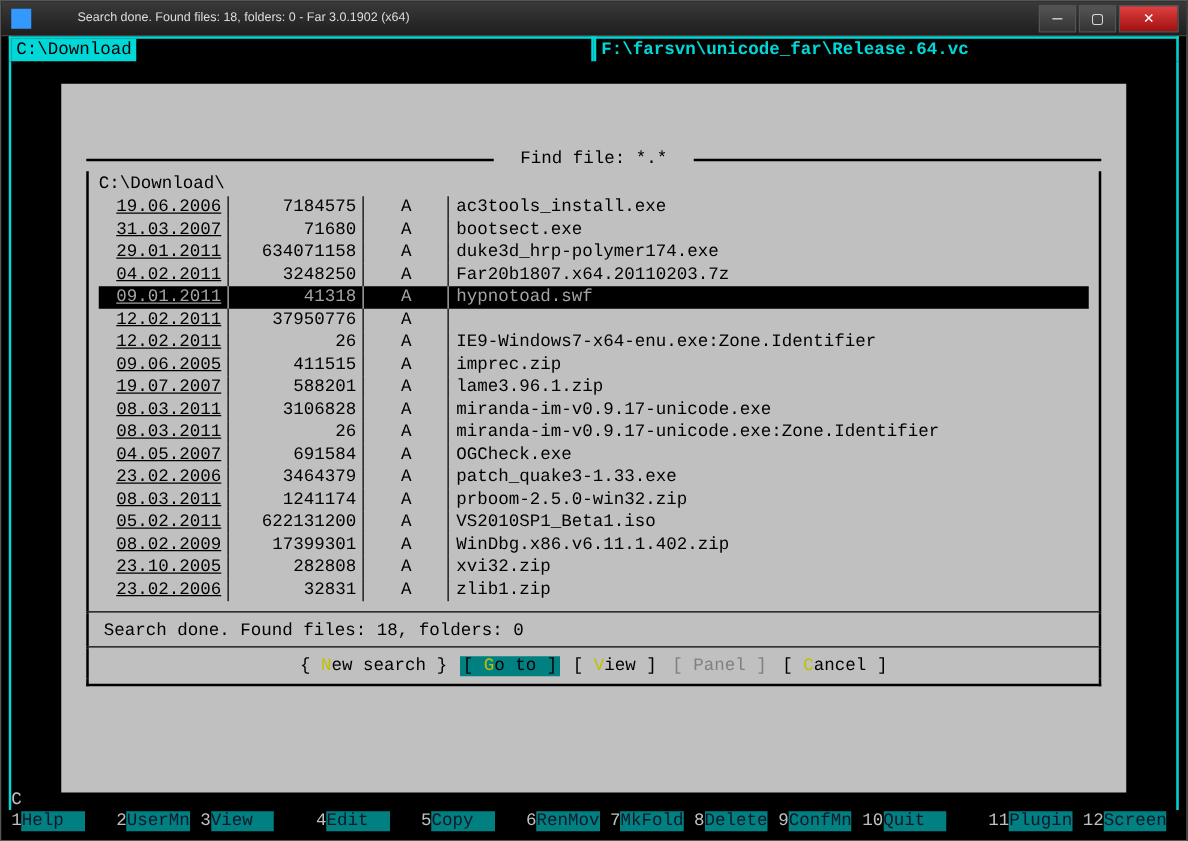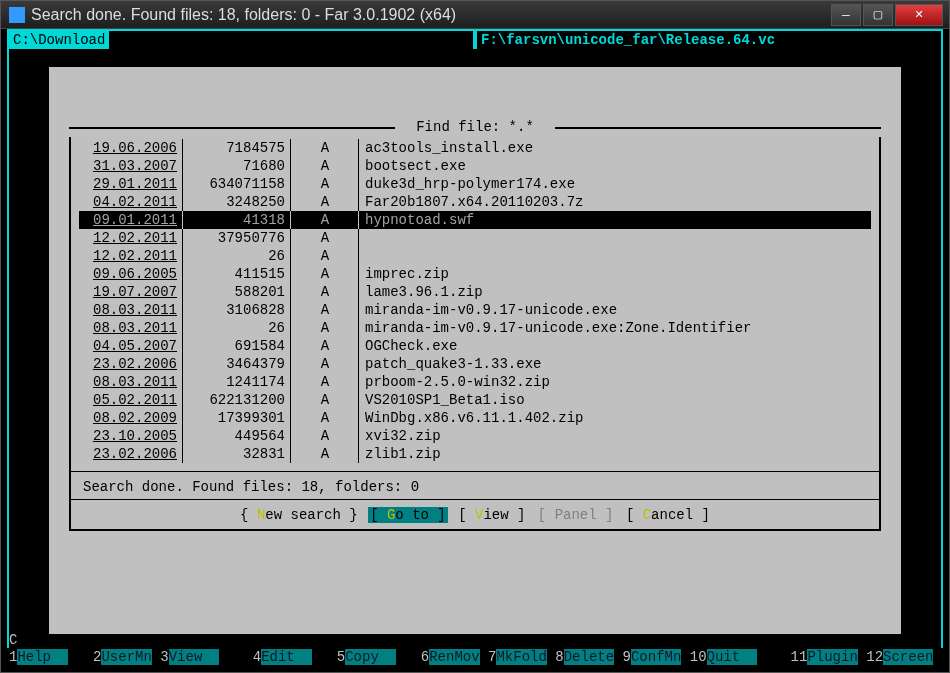--- a/index.html
+++ b/index.html
@@ -28,23 +28,24 @@
 }
 .titlebar-icon {
   width: 16px;
   height: 16px;
   margin: 0 6px 0 8px;
   background: #3399ff;
   display: inline-block;
 }
 .titlebar-text {
   color: #ddd;
-  font-size: 16px;
+  font-size: 10px;
   font-family: 'Segoe UI', sans-serif;
   flex: 1;
+  margin-left: 31px;
 }
 .window-controls {
   display: flex;
   height: 22px;
 }
 .win-btn {
   width: 30px;
   height: 22px;
   display: flex;
   align-items: center;
@@ -266,38 +267,39 @@
     </div>
 
     <div class="dialog-area">
 
       <div class="dialog">
         <div class="dialog-inner">
           <div class="dialog-title-row">
             <span> Find file: *.* </span>
           </div>
           <div class="dialog-frame-sides">
+            <div class="path-row">C:\Download\</div>
             <div class="file-list" id="file-list">
                 <div class="file-row"><span class="col-date">19.06.2006</span><span class="vbar"></span><span class="col-size">7184575</span><span class="vbar"></span><span class="col-attr">A</span><span class="vbar"></span><span class="col-name">ac3tools_install.exe</span></div>
                 <div class="file-row"><span class="col-date">31.03.2007</span><span class="vbar"></span><span class="col-size">71680</span><span class="vbar"></span><span class="col-attr">A</span><span class="vbar"></span><span class="col-name">bootsect.exe</span></div>
                 <div class="file-row"><span class="col-date">29.01.2011</span><span class="vbar"></span><span class="col-size">634071158</span><span class="vbar"></span><span class="col-attr">A</span><span class="vbar"></span><span class="col-name">duke3d_hrp-polymer174.exe</span></div>
                 <div class="file-row"><span class="col-date">04.02.2011</span><span class="vbar"></span><span class="col-size">3248250</span><span class="vbar"></span><span class="col-attr">A</span><span class="vbar"></span><span class="col-name">Far20b1807.x64.20110203.7z</span></div>
                 <div class="file-row selected"><span class="col-date">09.01.2011</span><span class="vbar"></span><span class="col-size">41318</span><span class="vbar"></span><span class="col-attr">A</span><span class="vbar"></span><span class="col-name">hypnotoad.swf</span></div>
                 <div class="file-row"><span class="col-date">12.02.2011</span><span class="vbar"></span><span class="col-size">37950776</span><span class="vbar"></span><span class="col-attr">A</span><span class="vbar"></span></div>
-                <div class="file-row"><span class="col-date">12.02.2011</span><span class="vbar"></span><span class="col-size">26</span><span class="vbar"></span><span class="col-attr">A</span><span class="vbar"></span></div>
+                <div class="file-row"><span class="col-date">12.02.2011</span><span class="vbar"></span><span class="col-size">26</span><span class="vbar"></span><span class="col-attr">A</span><span class="vbar"></span><span class="col-name">IE9-Windows7-x64-enu.exe:Zone.Identifier</span></div>
                 <div class="file-row"><span class="col-date">09.06.2005</span><span class="vbar"></span><span class="col-size">411515</span><span class="vbar"></span><span class="col-attr">A</span><span class="vbar"></span><span class="col-name">imprec.zip</span></div>
                 <div class="file-row"><span class="col-date">19.07.2007</span><span class="vbar"></span><span class="col-size">588201</span><span class="vbar"></span><span class="col-attr">A</span><span class="vbar"></span><span class="col-name">lame3.96.1.zip</span></div>
                 <div class="file-row"><span class="col-date">08.03.2011</span><span class="vbar"></span><span class="col-size">3106828</span><span class="vbar"></span><span class="col-attr">A</span><span class="vbar"></span><span class="col-name">miranda-im-v0.9.17-unicode.exe</span></div>
                 <div class="file-row"><span class="col-date">08.03.2011</span><span class="vbar"></span><span class="col-size">26</span><span class="vbar"></span><span class="col-attr">A</span><span class="vbar"></span><span class="col-name">miranda-im-v0.9.17-unicode.exe:Zone.Identifier</span></div>
                 <div class="file-row"><span class="col-date">04.05.2007</span><span class="vbar"></span><span class="col-size">691584</span><span class="vbar"></span><span class="col-attr">A</span><span class="vbar"></span><span class="col-name">OGCheck.exe</span></div>
                 <div class="file-row"><span class="col-date">23.02.2006</span><span class="vbar"></span><span class="col-size">3464379</span><span class="vbar"></span><span class="col-attr">A</span><span class="vbar"></span><span class="col-name">patch_quake3-1.33.exe</span></div>
                 <div class="file-row"><span class="col-date">08.03.2011</span><span class="vbar"></span><span class="col-size">1241174</span><span class="vbar"></span><span class="col-attr">A</span><span class="vbar"></span><span class="col-name">prboom-2.5.0-win32.zip</span></div>
                 <div class="file-row"><span class="col-date">05.02.2011</span><span class="vbar"></span><span class="col-size">622131200</span><span class="vbar"></span><span class="col-attr">A</span><span class="vbar"></span><span class="col-name">VS2010SP1_Beta1.iso</span></div>
                 <div class="file-row"><span class="col-date">08.02.2009</span><span class="vbar"></span><span class="col-size">17399301</span><span class="vbar"></span><span class="col-attr">A</span><span class="vbar"></span><span class="col-name">WinDbg.x86.v6.11.1.402.zip</span></div>
-                <div class="file-row"><span class="col-date">23.10.2005</span><span class="vbar"></span><span class="col-size">449564</span><span class="vbar"></span><span class="col-attr">A</span><span class="vbar"></span><span class="col-name">xvi32.zip</span></div>
+                <div class="file-row"><span class="col-date">23.10.2005</span><span class="vbar"></span><span class="col-size">282808</span><span class="vbar"></span><span class="col-attr">A</span><span class="vbar"></span><span class="col-name">xvi32.zip</span></div>
                 <div class="file-row"><span class="col-date">23.02.2006</span><span class="vbar"></span><span class="col-size">32831</span><span class="vbar"></span><span class="col-attr">A</span><span class="vbar"></span><span class="col-name">zlib1.zip</span></div>
               </div>
             <div class="fill-rows"></div>
           </div>
           <div class="dialog-hsep"></div>
           <div class="dialog-frame-sides">
             <div class="status-row">Search done. Found files: 18, folders: 0</div>
           </div>
           <div class="dialog-hsep"></div>
           <div class="dialog-frame-sides">

